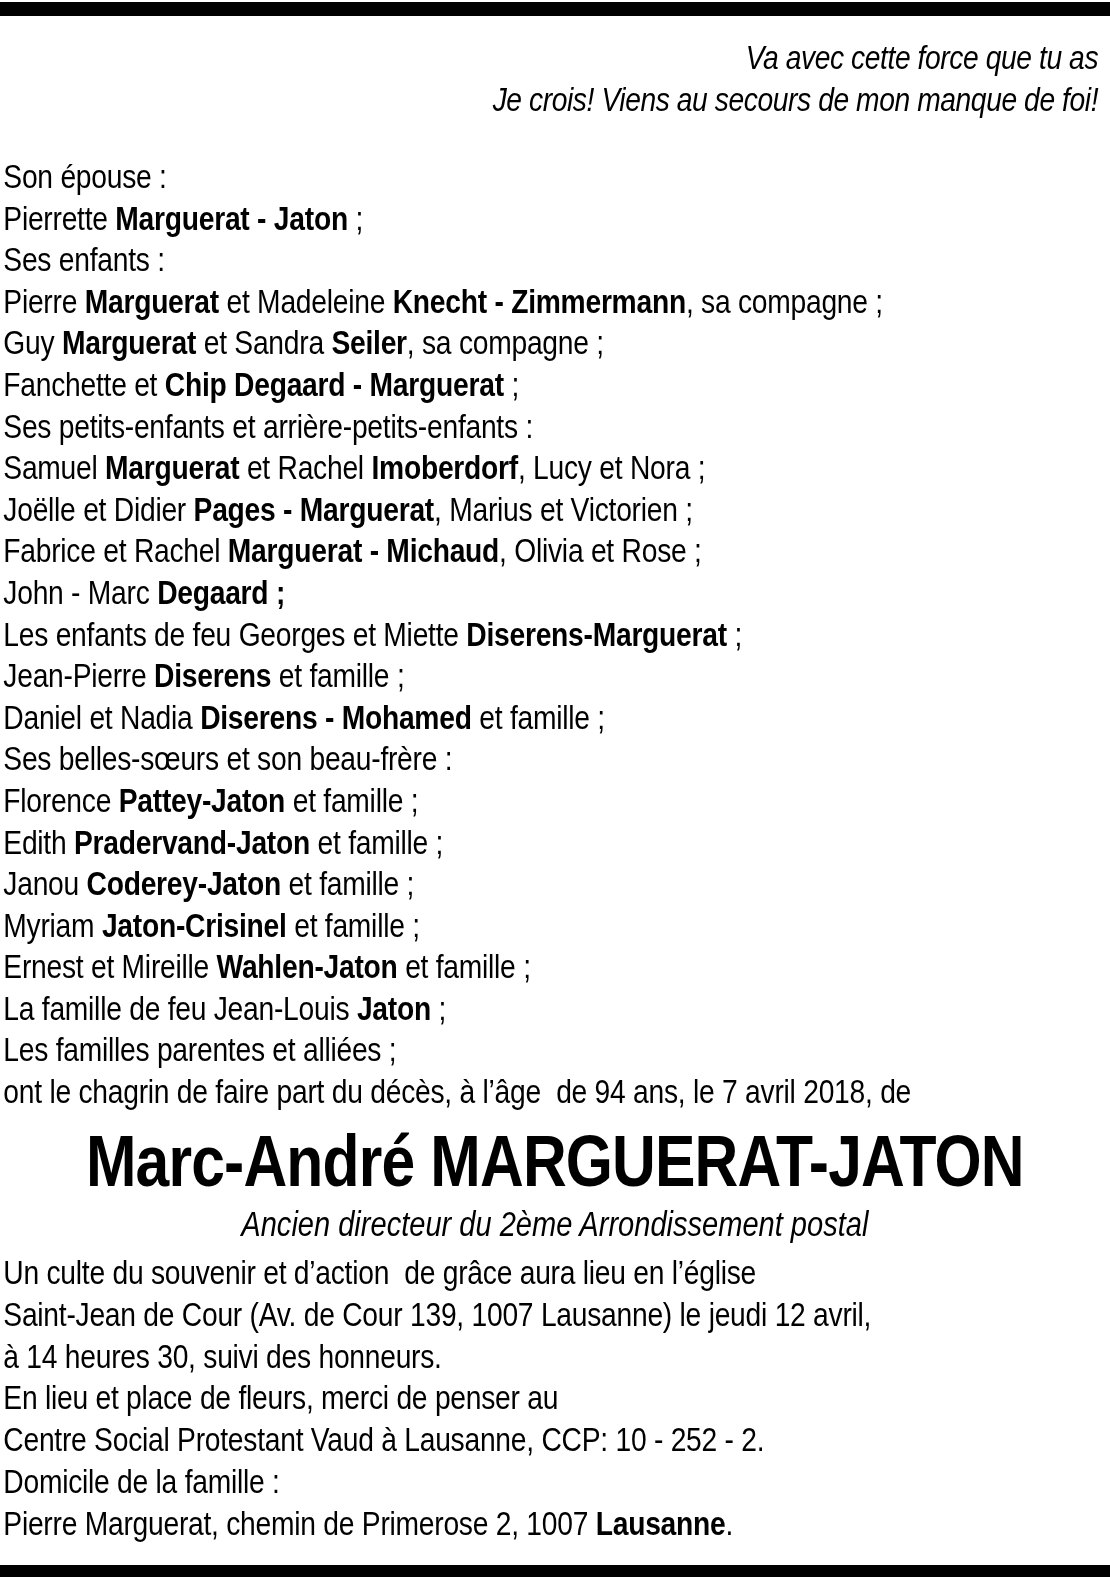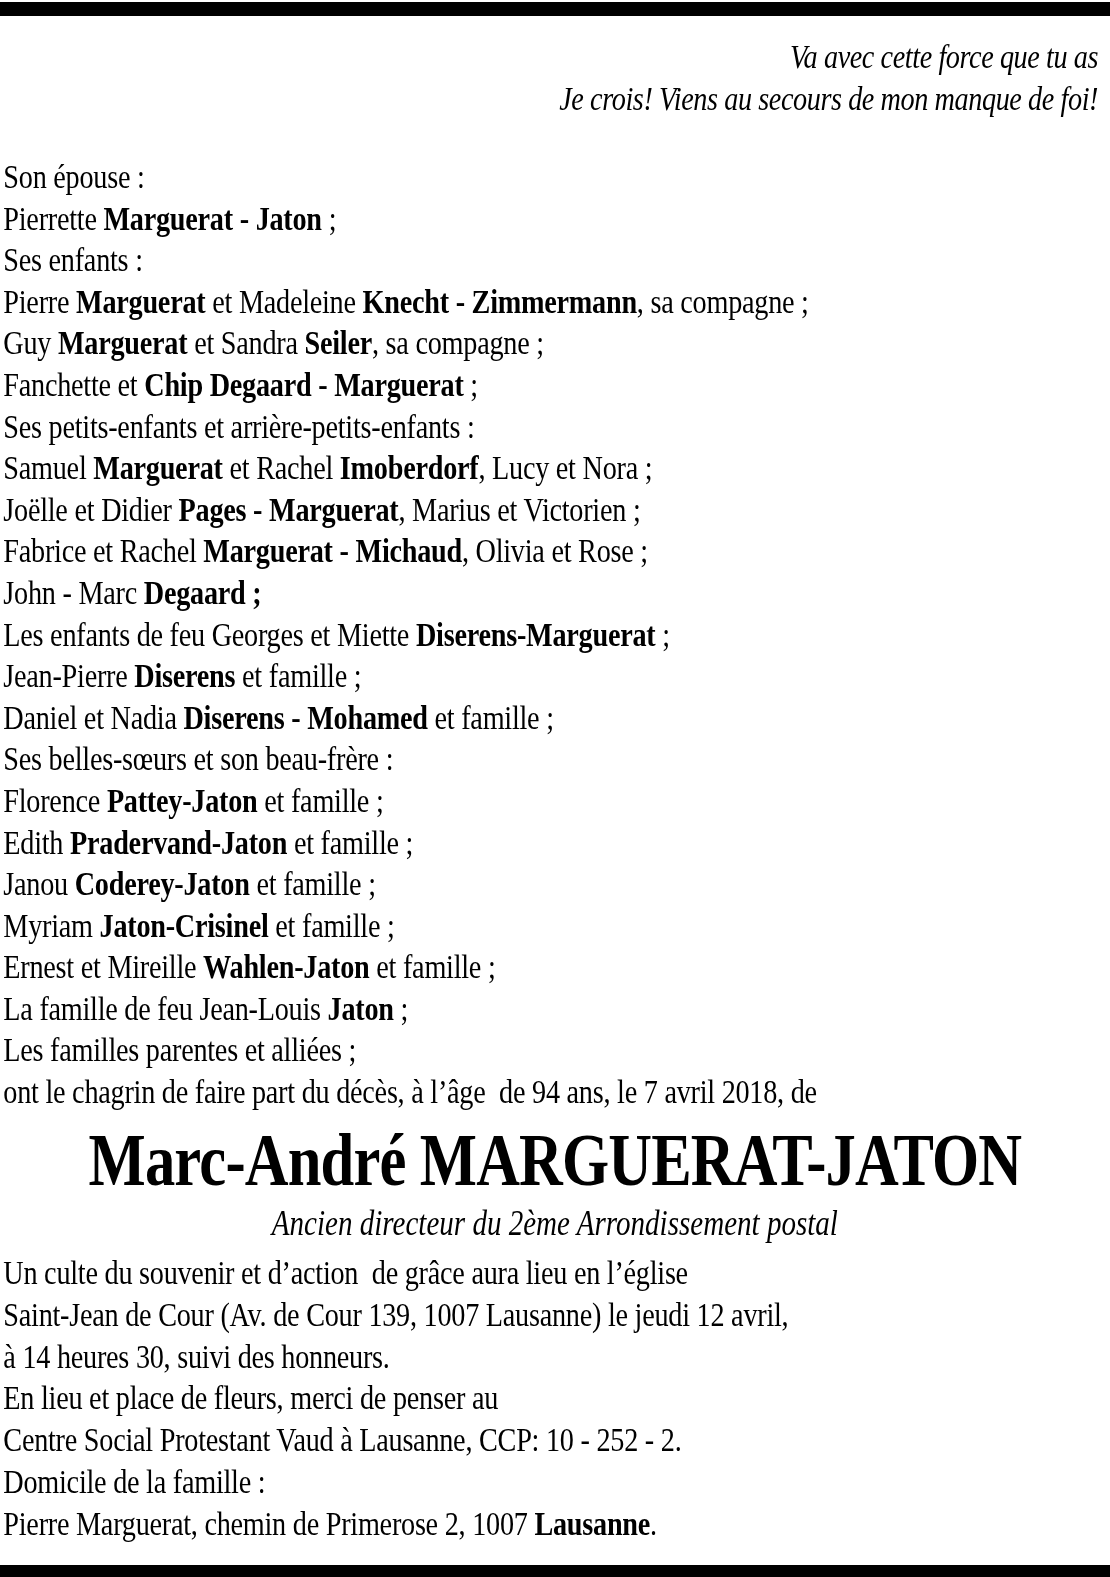--- a/index.html
+++ b/index.html
@@ -6,21 +6,21 @@
     margin: 0;
     padding: 0;
     background: #ffffff;
   }
   .page {
     position: relative;
     width: 1110px;
     height: 1577px;
     background: #ffffff;
     overflow: hidden;
-    font-family: Liberation Serif, serif;
+    font-family: Liberation Sans, sans-serif;
     color: #000000;
   }
   .rule {
     position: absolute;
     left: 0;
     width: 100%;
     background: #000000;
   }
   .rule-top { top: 2px; height: 14px; }
   .rule-bottom { bottom: 0; height: 12px; }

